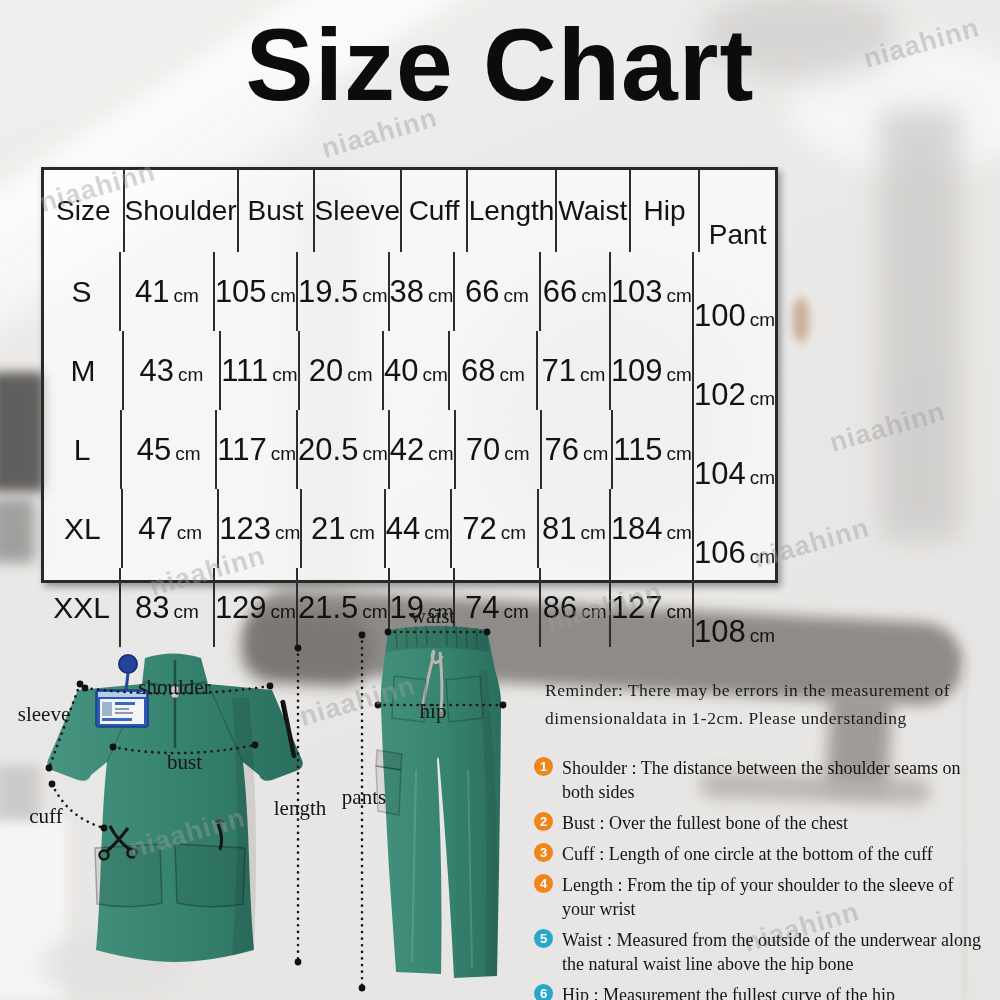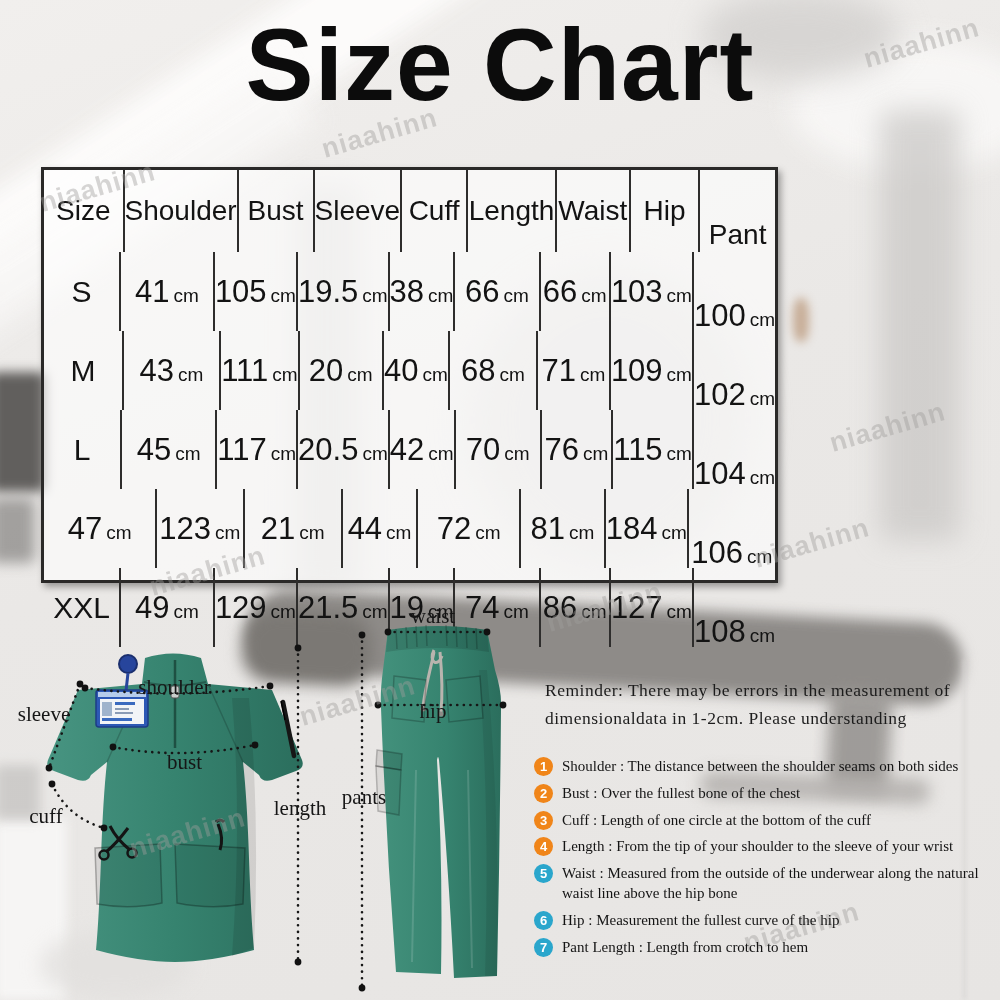--- a/index.html
+++ b/index.html
@@ -58,21 +58,21 @@
   .reminder{position:absolute;z-index:5;left:545px;top:676px;width:440px;
             font-family:"Liberation Serif",serif;font-size:17.5px;line-height:1.6;
             letter-spacing:.5px;color:#1c1c1c;}
   .notes{position:absolute;z-index:5;left:534px;top:756px;width:452px;}
   .note{display:flex;gap:9px;margin-bottom:6.5px;align-items:flex-start;}
   .badge{flex:none;width:19px;height:19px;border-radius:50%;margin-top:1px;
          display:flex;align-items:center;justify-content:center;
          color:#fff;font-size:13px;font-weight:bold;font-family:"Liberation Sans",sans-serif;}
   .badge.orange{background:var(--badge-orange,#f08519);}
   .badge.blue{background:var(--badge-blue,#2aa6cc);}
-  .note-text{font-family:"Liberation Serif",serif;font-size:15px;line-height:1.35;color:#141414;}
+  .note-text{font-family:"Liberation Serif",serif;font-size:18px;line-height:1.35;color:#141414;}
 </style>
 </head>
 <body>
 
 <div class="canvas">
 
   <div class="bg" aria-hidden="true">
     <div class="streak-a"></div>
     <div class="streak-b"></div>
     <div class="blob-tr"></div>
@@ -218,20 +218,21 @@
           <div class="cell td c7">
             <span class="num">115</span>
             <span class="unit">cm</span>
           </div>
           <div class="cell td c8">
             <span class="num">104</span>
             <span class="unit">cm</span>
           </div>
         </div>
         <div class="tr">
+          <div class="cell td c0 size">XL</div>
           <div class="cell td c1">
             <span class="num">47</span>
             <span class="unit">cm</span>
           </div>
           <div class="cell td c2">
             <span class="num">123</span>
             <span class="unit">cm</span>
           </div>
           <div class="cell td c3">
             <span class="num">21</span>
@@ -254,21 +255,21 @@
             <span class="unit">cm</span>
           </div>
           <div class="cell td c8">
             <span class="num">106</span>
             <span class="unit">cm</span>
           </div>
         </div>
         <div class="tr">
           <div class="cell td c0 size">XXL</div>
           <div class="cell td c1">
-            <span class="num">49</span>
+            <span class="num">83</span>
             <span class="unit">cm</span>
           </div>
           <div class="cell td c2">
             <span class="num">129</span>
             <span class="unit">cm</span>
           </div>
           <div class="cell td c3">
             <span class="num">21.5</span>
             <span class="unit">cm</span>
           </div>

